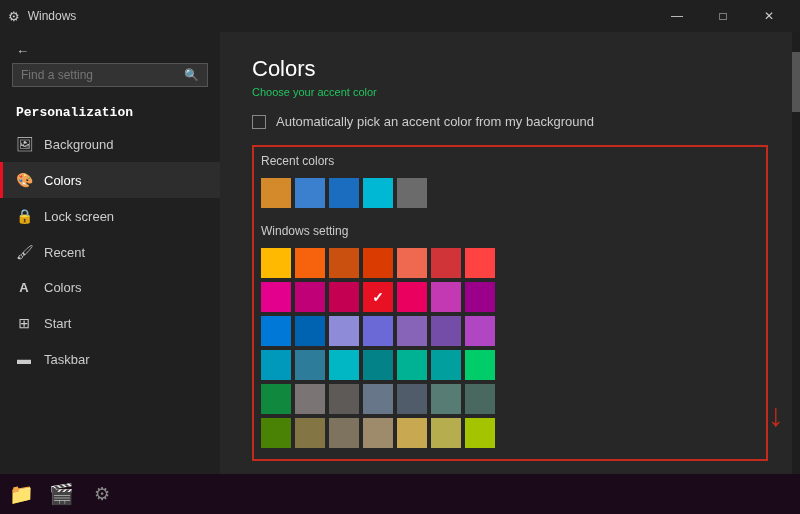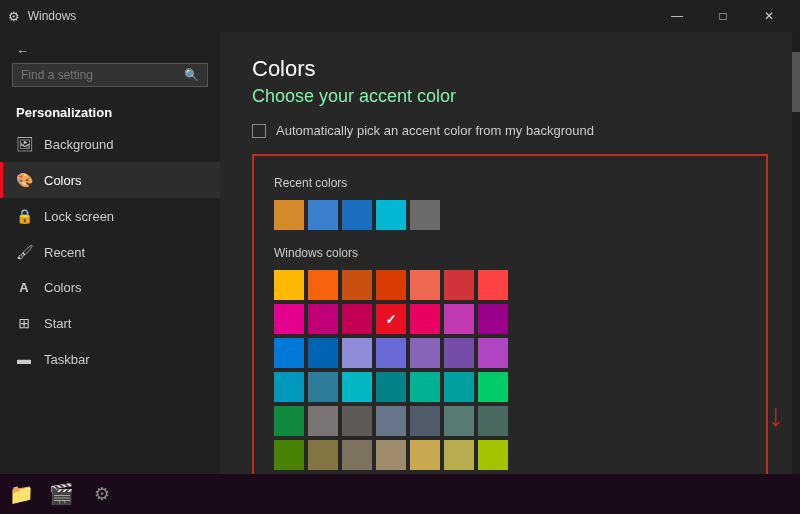--- a/index.html
+++ b/index.html
@@ -92,20 +92,21 @@
     }
     .sidebar-search-icon {
       color: #aaa;
       font-size: 12px;
     }
     .sidebar-category {
       color: #fff;
       font-size: 13px;
       font-weight: 600;
       padding: 6px 16px;
+      font-family: Liberation Mono, monospace;
     }
     .sidebar-item {
       display: flex;
       align-items: center;
       gap: 12px;
       padding: 10px 16px;
       color: #ccc;
       font-size: 13px;
       cursor: pointer;
       position: relative;
@@ -137,22 +138,22 @@
       overflow-y: auto;
       position: relative;
     }
     .page-title {
       color: #fff;
       font-size: 22px;
       font-weight: 300;
       margin-bottom: 4px;
     }
     .page-subtitle {
-      color: #86efac;
-      font-size: 18px;
+      color: #22c55e;
+      font-size: 11px;
       margin-bottom: 16px;
     }
     .auto-accent-row {
       display: flex;
       align-items: center;
       gap: 10px;
       margin-bottom: 16px;
     }
     .checkbox-wrapper {
       display: flex;
@@ -168,21 +169,21 @@
       flex-shrink: 0;
     }
     .checkbox-label {
       color: #ccc;
       font-size: 13px;
     }
 
     
     .color-section-box {
       border: 2px solid #c42b1c;
-      padding: 20px;
+      padding: 7px;
       margin-bottom: 16px;
     }
     .color-section-title {
       color: #ccc;
       font-size: 12px;
       margin-bottom: 10px;
     }
     .color-row {
       display: flex;
       gap: 4px;
@@ -326,21 +327,21 @@
       <div class="color-row" id="recent-colors-row">
           <div class="color-swatch" style="background: rgb(212, 138, 42);"></div>
           <div class="color-swatch" style="background: rgb(59, 127, 207);"></div>
           <div class="color-swatch" style="background: rgb(27, 110, 191);"></div>
           <div class="color-swatch" style="background: rgb(0, 184, 212);"></div>
           <div class="color-swatch" style="background: rgb(107, 107, 107);"></div>
         </div>
 
       <div style="height:12px;"></div>
 
-      <div class="color-section-title">Windows colors</div>
+      <div class="color-section-title">Windows setting</div>
       <div id="windows-colors-grid">
           <div class="color-row">
             <div class="color-swatch" style="background: rgb(255, 185, 0);"></div>
             <div class="color-swatch" style="background: rgb(247, 99, 12);"></div>
             <div class="color-swatch" style="background: rgb(202, 80, 16);"></div>
             <div class="color-swatch" style="background: rgb(218, 59, 1);"></div>
             <div class="color-swatch" style="background: rgb(239, 105, 80);"></div>
             <div class="color-swatch" style="background: rgb(209, 52, 56);"></div>
             <div class="color-swatch" style="background: rgb(255, 67, 67);"></div>
           </div>

